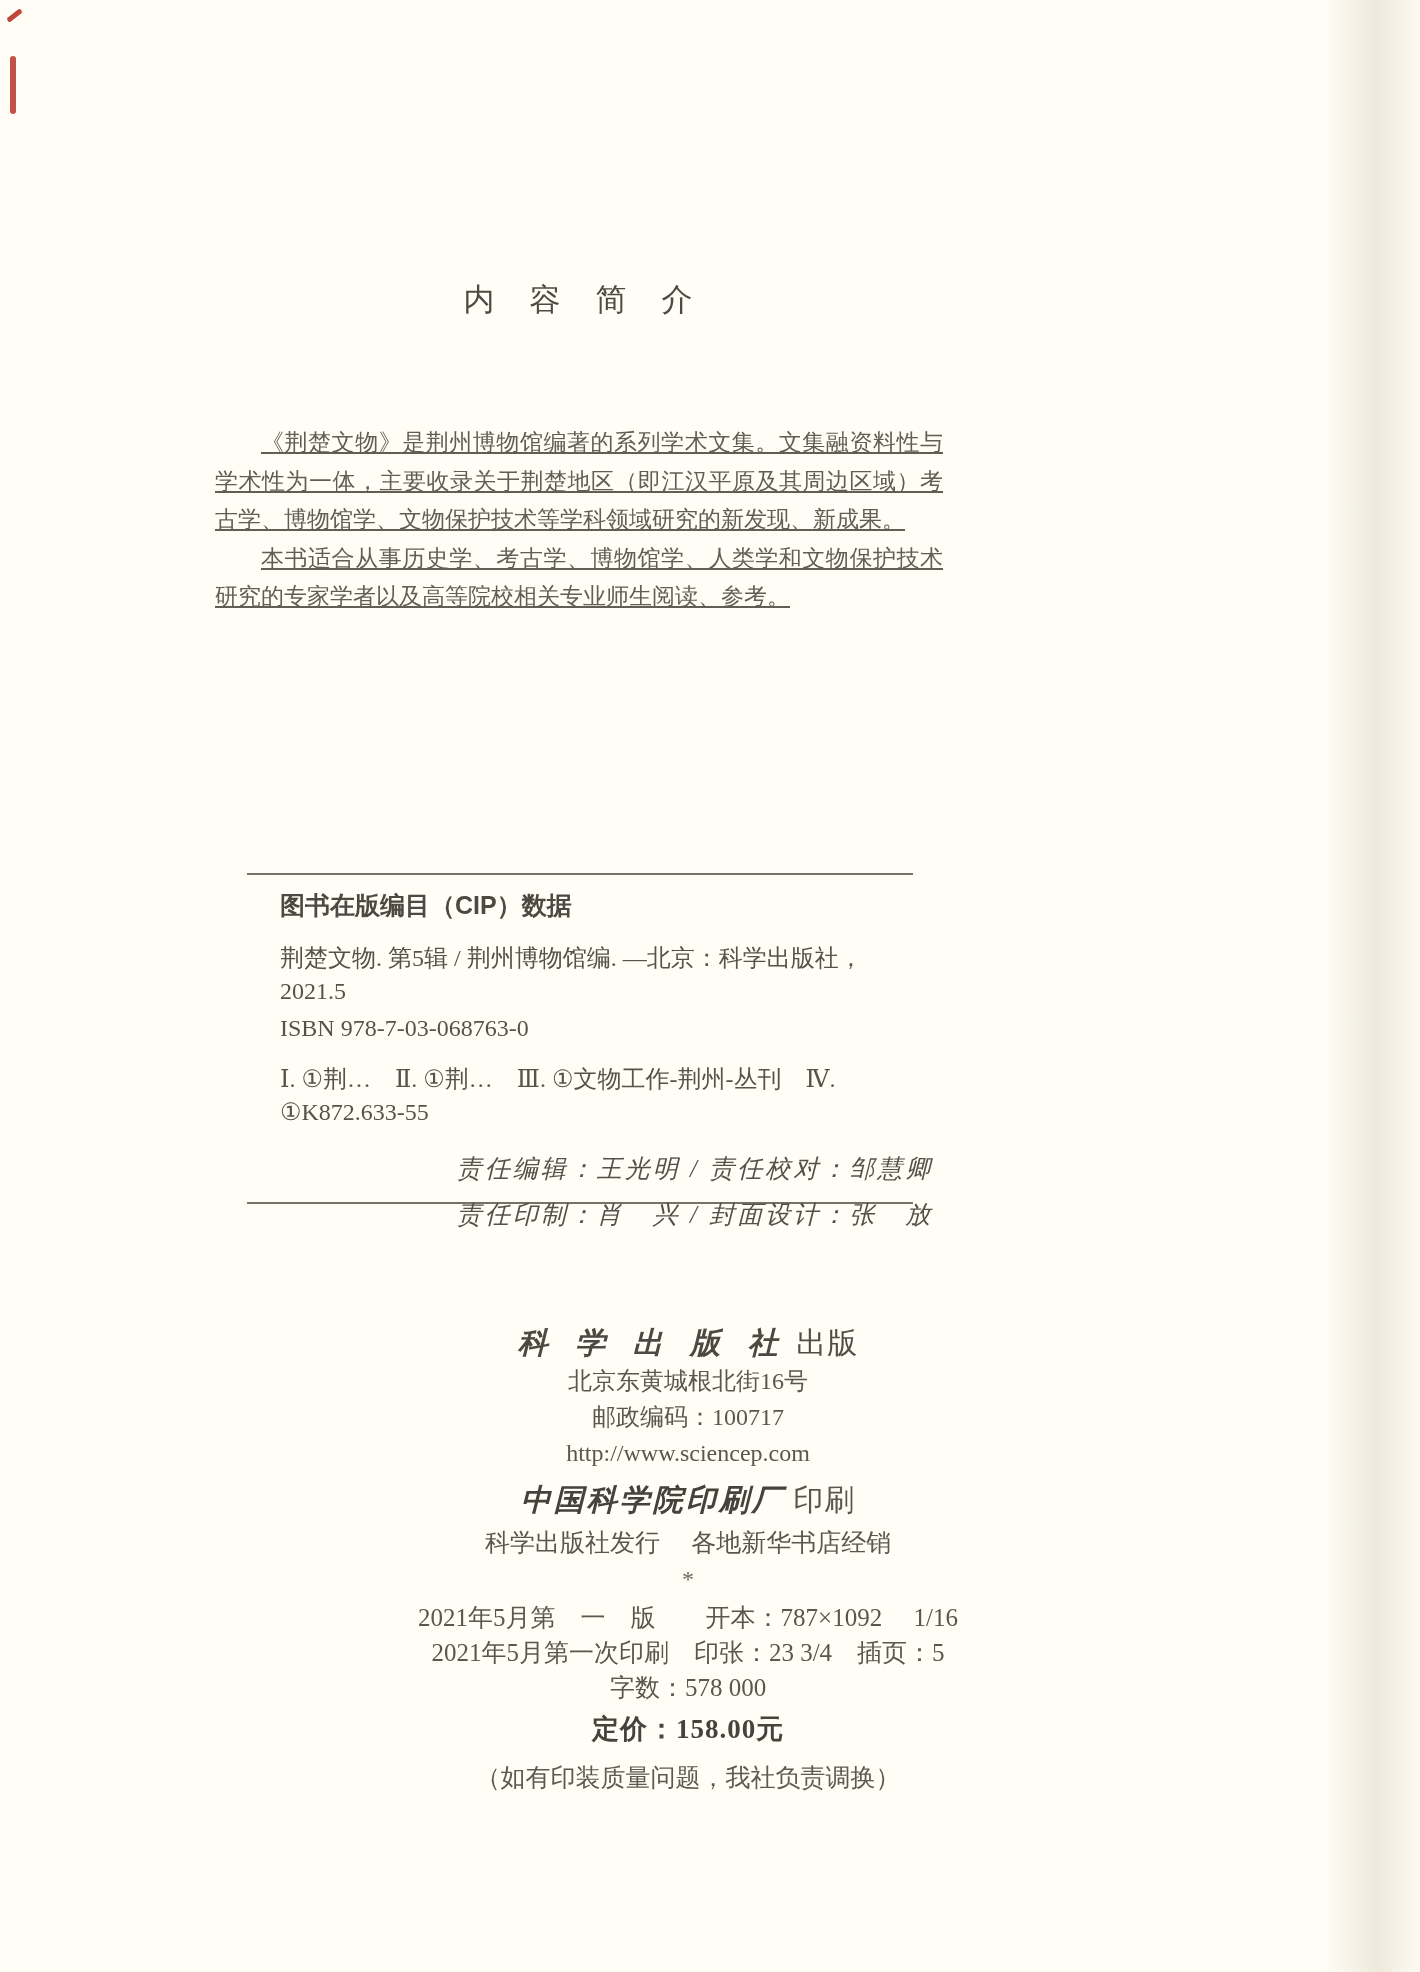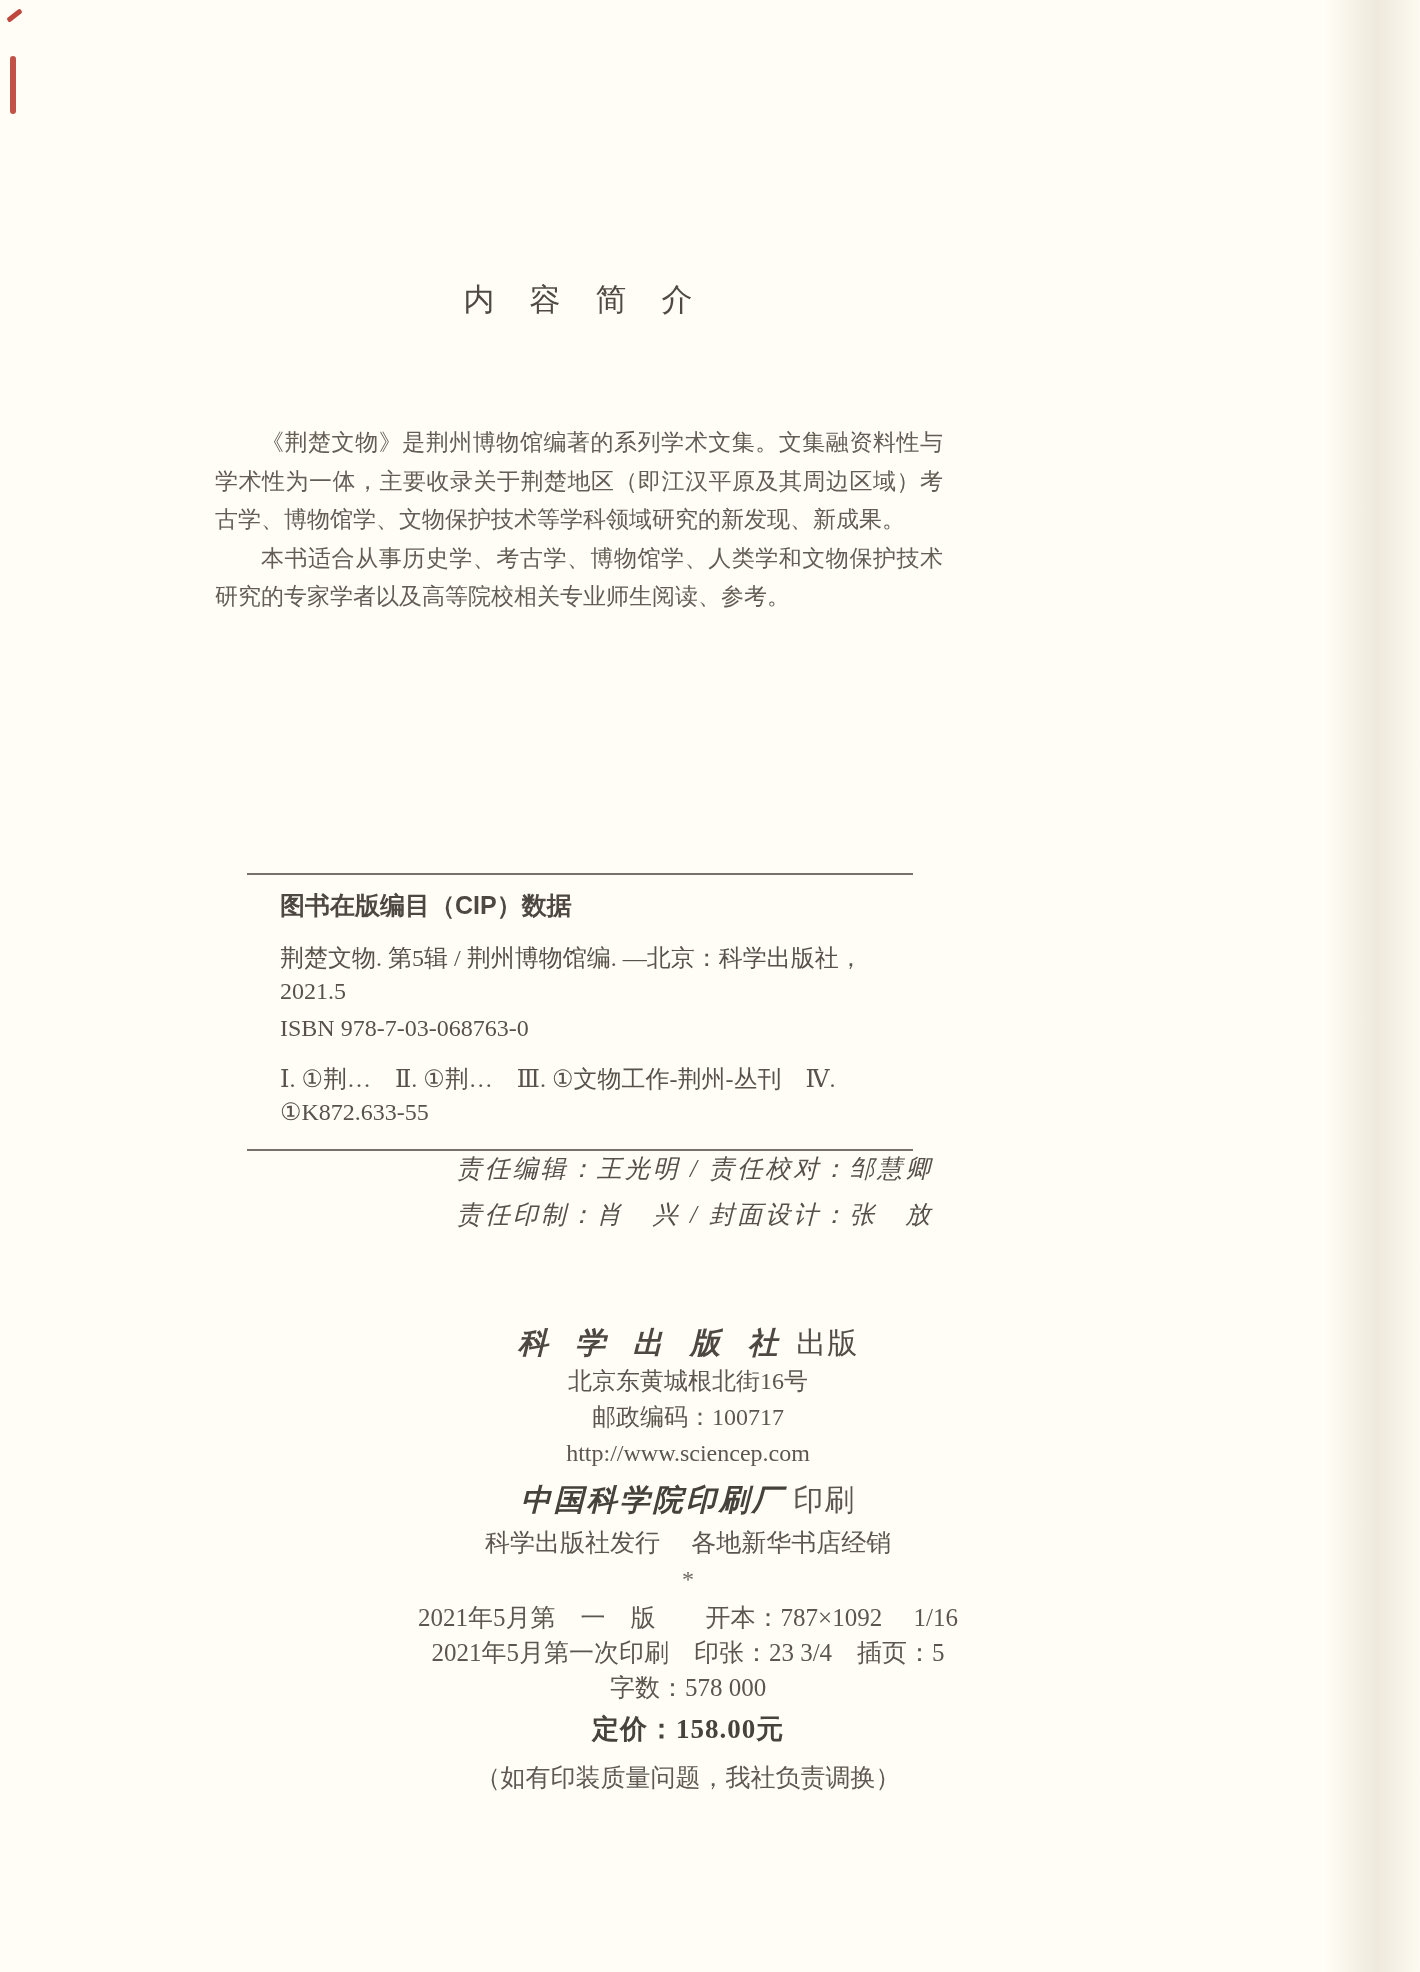--- a/index.html
+++ b/index.html
@@ -41,24 +41,25 @@
   }
   .intro-body{
     position:absolute;top:424px;left:215px;width:728px;
   }
   .intro-body p{
     margin:0;
     font-size:23px;line-height:38.5px;
     text-align:justify;
     text-indent:2em;
     color:#625e56;
+    text-decoration:underline;
   }
 
   .cip-box{
-    position:absolute;top:873px;left:247px;width:666px;height:278px;
+    position:absolute;top:873px;left:247px;width:666px;height:331px;
     box-sizing:border-box;
     border-top:2px solid #76726a;
     border-bottom:2px solid #76726a;
     padding:14px 10px 0 33px;
   }
   .cip-heading{
     font-family:"Liberation Sans","DejaVu Sans",sans-serif;
     font-weight:bold;
     font-size:25px;line-height:32px;
     color:#4d4942;

